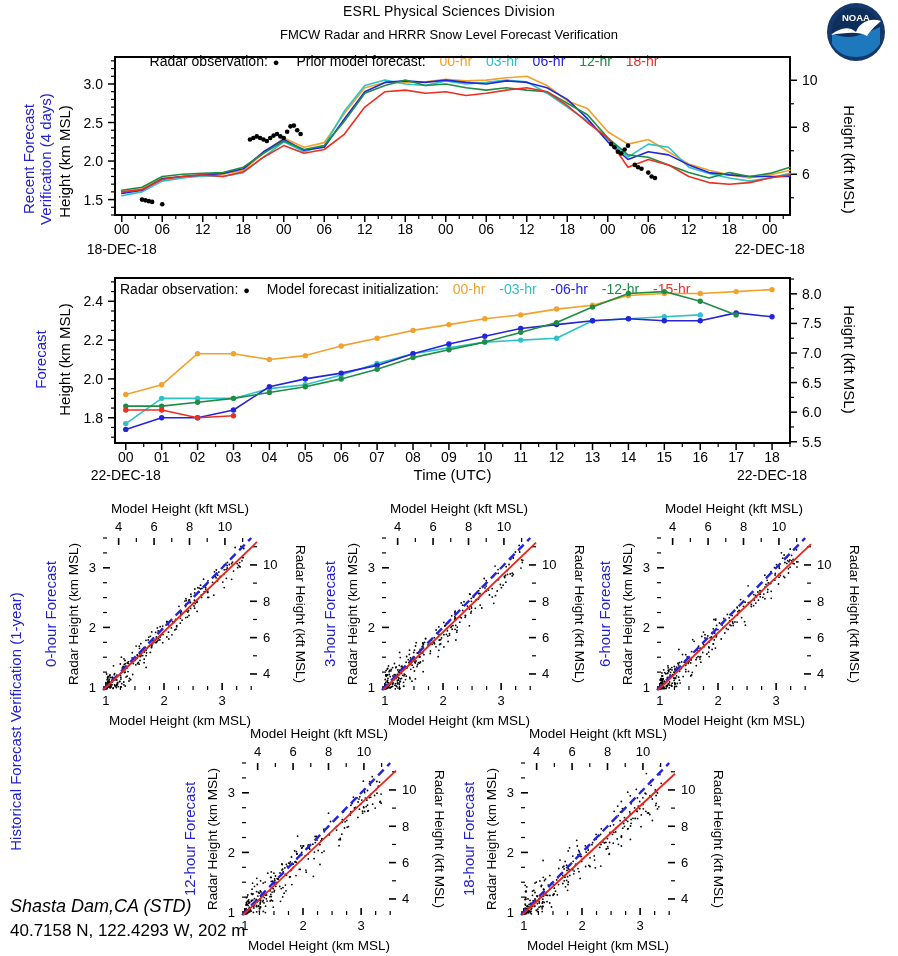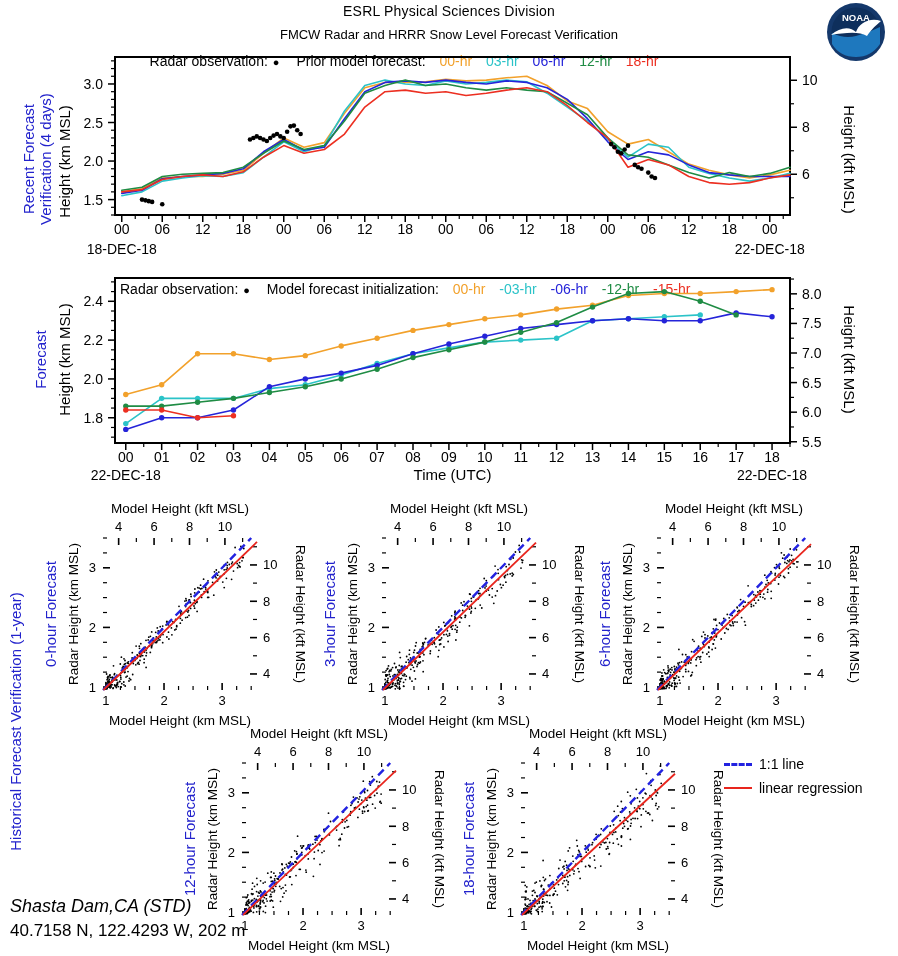--- a/index.html
+++ b/index.html
@@ -2147,26 +2147,16 @@
         <circle cx="117.9" cy="177.5" r="0.9" fill="#000"></circle>
         <circle cx="119.9" cy="186.1" r="0.9" fill="#000"></circle>
         <circle cx="124.8" cy="176.2" r="0.9" fill="#000"></circle>
         <circle cx="116.0" cy="178.9" r="0.9" fill="#000"></circle>
         <circle cx="119.5" cy="188.5" r="0.9" fill="#000"></circle>
         <line x1="103" y1="192" x2="251.188679245283" y2="40" stroke="#2222E0" stroke-width="2.4" stroke-dasharray="8 5"></line>
         <line x1="103.9685534591195" y1="192" x2="257" y2="50.72941176470587" stroke="#E8251D" stroke-width="1.8"></line>
       </svg>
     </div>
 
-  <div class="scatter-legend">
-    <div class="row">
-      <span class="sample dashed"></span>
-      <span>1:1 line</span>
-    </div>
-    <div class="row">
-      <span class="sample solid"></span>
-      <span>linear regression</span>
-    </div>
-  </div>
 
   <div class="station-name">Shasta Dam,CA (STD)</div>
   <div class="station-coords">40.7158 N, 122.4293 W, 202 m</div>
 </div>
 
 </body></html>

